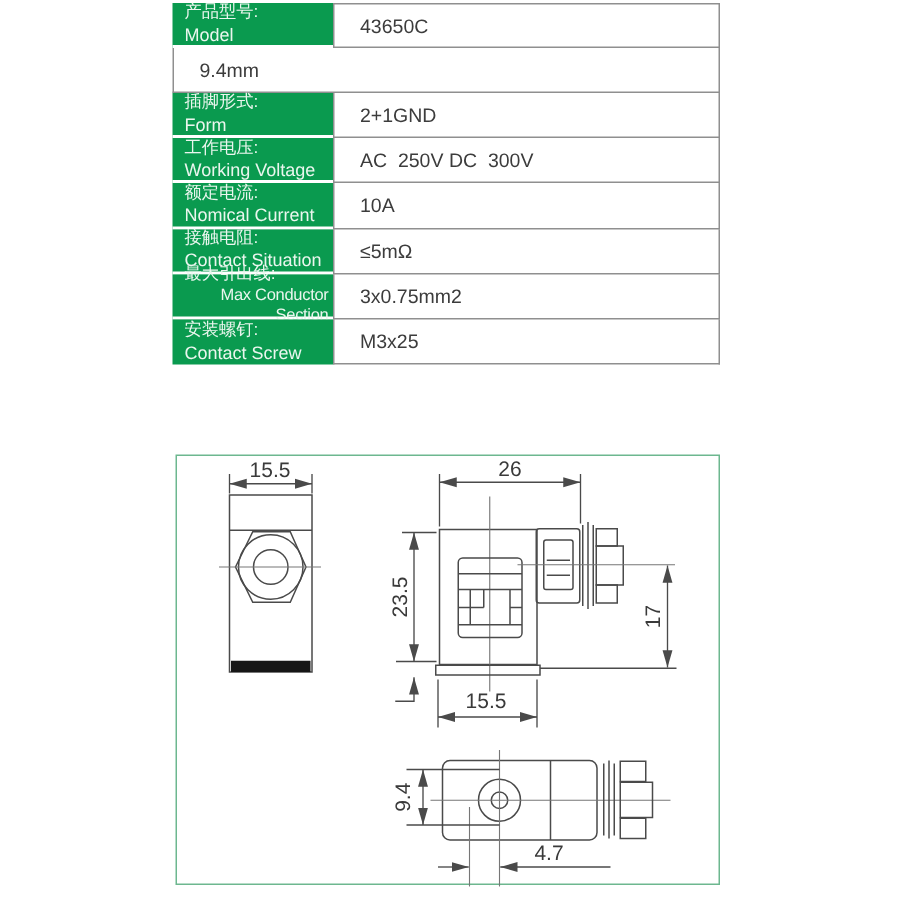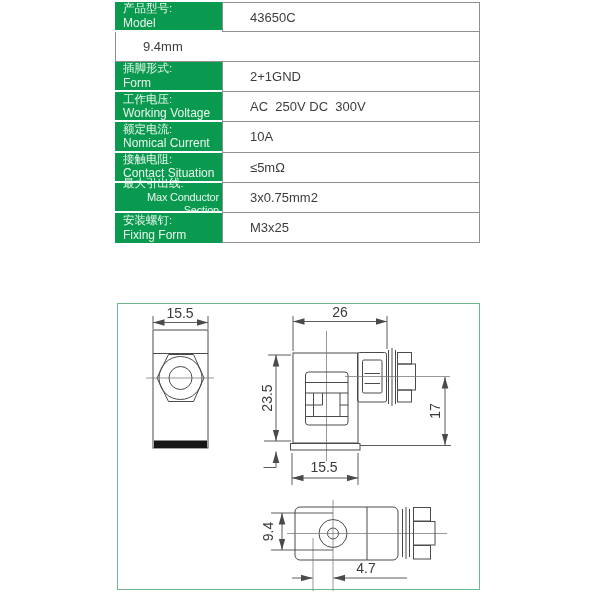--- a/index.html
+++ b/index.html
@@ -10,21 +10,21 @@
               display:grid;grid-template-rows:repeat(9,1fr);}
   .spec-row{display:flex;min-height:0;}
   .spec-label{width:107px;box-sizing:border-box;background:#0a9a4f;color:#eaf6ee;
               padding:1px 3px 1px 8px;border-bottom:2px solid #ffffff;
               display:flex;flex-direction:column;justify-content:center;line-height:1.18;}
   .spec-row:last-child .spec-label{border-bottom:none;}
   .cn{font-size:11.5px;}
   .en{font-size:12px;}
   .spec-row.small-en .en{font-size:11px;letter-spacing:-0.2px;text-align:right;}
   .spec-value{flex:1;box-sizing:border-box;border:1px solid #8f8f8f;border-top:none;
-              display:flex;align-items:center;padding-left:27px;font-size:13px;color:#3c3c3c;
+              display:flex;align-items:center;padding-left:17px;font-size:13px;color:#3c3c3c;
               white-space:pre;}
   .spec-row:first-child .spec-value{border-top:1px solid #8f8f8f;}
   .spec-row.small-val .spec-value{font-size:10px;letter-spacing:-0.3px;}
   
   .frame{position:absolute;left:117px;top:303px;width:363px;height:287px;
          box-sizing:border-box;border:1px solid #6db78f;}
   svg.drawings{position:absolute;left:0;top:0;}
   .ln{stroke:#4a4a4a;stroke-width:1;fill:none;}
   .thin{stroke:#767676;stroke-width:0.75;fill:none;}
   .dim{stroke:#4a4a4a;stroke-width:0.9;fill:none;}
@@ -86,21 +86,21 @@
       <div class="spec-label">
         <span class="cn">最大引出线:</span>
         <span class="en">Max Conductor Section</span>
       </div>
       <div class="spec-value">3x0.75mm2</div>
     </div>
 
     <div class="spec-row">
       <div class="spec-label">
         <span class="cn">安装螺钉:</span>
-        <span class="en">Fixing Form</span>
+        <span class="en">Contact Screw</span>
       </div>
       <div class="spec-value">M3x25</div>
     </div>
 
   </div>
 
   <div class="frame"></div>
 
   <svg class="drawings" width="600" height="600" viewBox="0 0 600 600">
     <defs>

